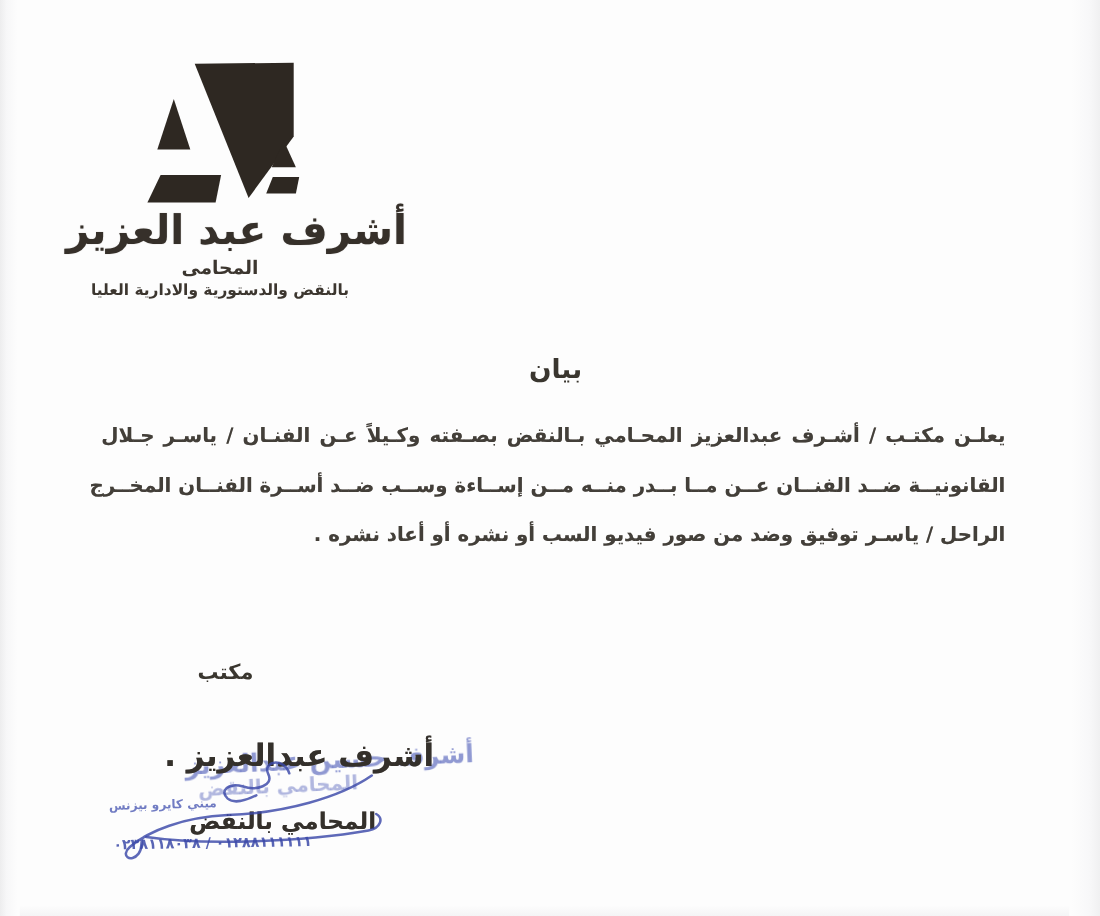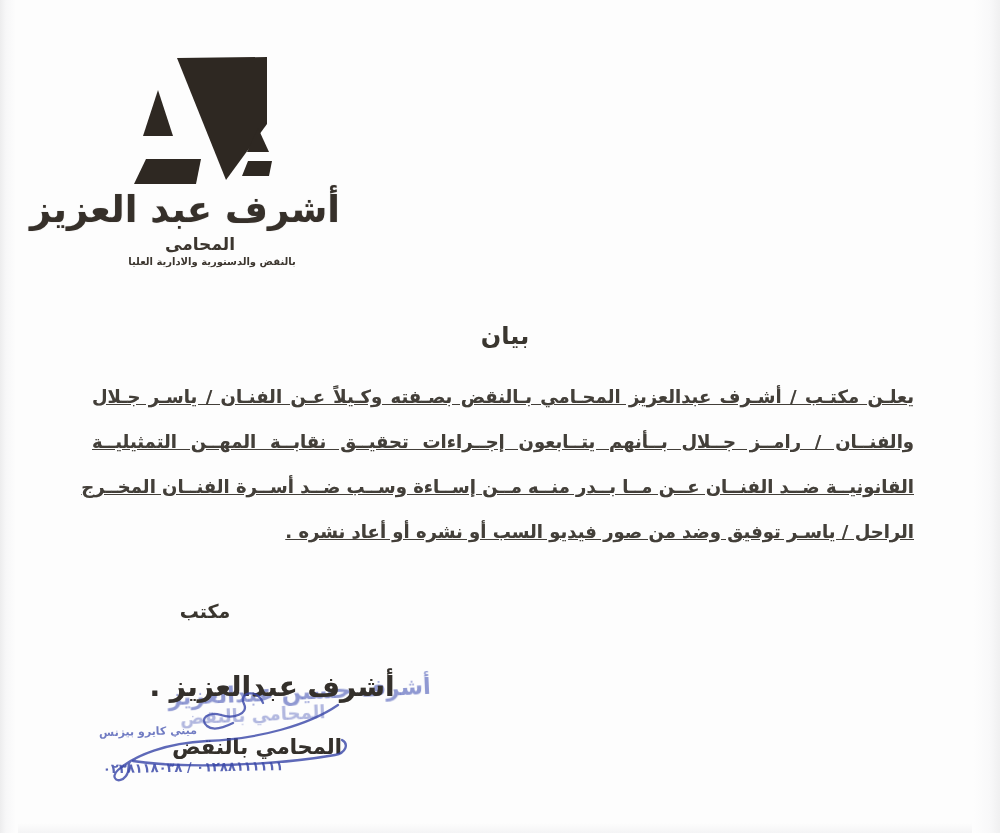--- a/index.html
+++ b/index.html
@@ -16,53 +16,52 @@
       linear-gradient(to right, #ededee 0px, #f7f7f8 6px, #fdfdfd 16px) left/18px 100% no-repeat,
       linear-gradient(to left, #f0f0f1 0px, #f8f8f9 10px, #fdfdfd 26px) right/28px 100% no-repeat,
       linear-gradient(to top, #f4f4f5 0px, #fdfdfd 10px) bottom/100% 12px no-repeat,
       #fdfdfd;
   }
   
   .letterhead { position: absolute; left: 30px; top: 40px; width: 340px; }
   .logo { position: absolute; left: 95px; top: 12px; width: 200px; height: 138px; }
   .firm-name {
     position: absolute; top: 148px; left: 0; width: 340px;
-    text-align: left; direction: rtl;
+    text-align: right; direction: rtl;
     font-size: 37px; font-weight: bold; color: #36302a;
     letter-spacing: 0px; white-space: nowrap;
     text-shadow: 0 0 1px rgba(54,48,42,.35);
   }
   .firm-title {
     position: absolute; top: 194px; left: 0; width: 340px;
     text-align: center; direction: rtl;
     font-size: 17px; font-weight: bold; color: #3c362f;
   }
   .firm-subtitle {
-    position: absolute; top: 216px; left: 12px; width: 340px;
+    position: absolute; top: 216px; left: 0; width: 340px;
     text-align: center; direction: rtl;
-    font-size: 10px; font-weight: bold; color: #3c362f;
+    font-size: 14px; font-weight: bold; color: #3c362f;
     white-space: nowrap;
   }
   
   .doc-title {
     position: absolute; left: 430px; top: 322px; width: 150px;
     text-align: center; direction: rtl;
     font-size: 24px; font-weight: bold; color: #3a362f;
   }
   .body-text {
     position: absolute; left: 92px; top: 374px; width: 822px;
     direction: rtl;
   }
   .body-line {
     height: 45px; line-height: 45px;
     font-size: 18px; font-weight: bold; color: #433f39;
     text-align: justify; text-align-last: justify;
     white-space: nowrap;
     text-shadow: 0 0 .5px rgba(67,63,57,.4);
-    text-decoration: underline;
   }
   .body-line.last { text-align: right; text-align-last: right; }
   .office-label {
     position: absolute; left: 150px; top: 600px; width: 110px;
     text-align: center; direction: rtl;
     font-size: 19px; font-weight: bold; color: #3a362f;
   }
   
   .sig-block { position: absolute; left: 95px; top: 663px; width: 340px; height: 150px; }
   .stamp-name {
@@ -132,21 +131,20 @@
     </svg>
     <div class="firm-name">أشرف عبد العزيز</div>
     <div class="firm-title">المحامى</div>
     <div class="firm-subtitle">بالنقض والدستورية والادارية العليا</div>
   </div>
 
   <div class="doc-title">بيان</div>
 
   <div class="body-text">
     <div class="body-line">يعلـن مكتـب / أشـرف عبدالعزيز المحـامي بـالنقض بصـفته وكـيلاً عـن الفنـان / ياسـر جـلال</div>
-    <div class="body-line">والفنــان / رامــز جــلال بــأنهم يتــابعون إجــراءات تحقيــق نقابــة المهــن التمثيليــة</div>
     <div class="body-line">القانونيــة ضــد الفنــان عــن مــا بــدر منــه مــن إســاءة وســب ضــد أســرة الفنــان المخــرج</div>
     <div class="body-line last">الراحل / ياسـر توفيق وضد من صور فيديو السب أو نشره أو أعاد نشره .</div>
   </div>
 
   <div class="office-label">مكتب</div>
 
   <div class="sig-block">
     <div class="stamp-name">أشرف حسين عبدالعزيز</div>
     <div class="stamp-role">المحامي بالنقض</div>
     <div class="stamp-address">ميني كايرو بيزنس</div>

